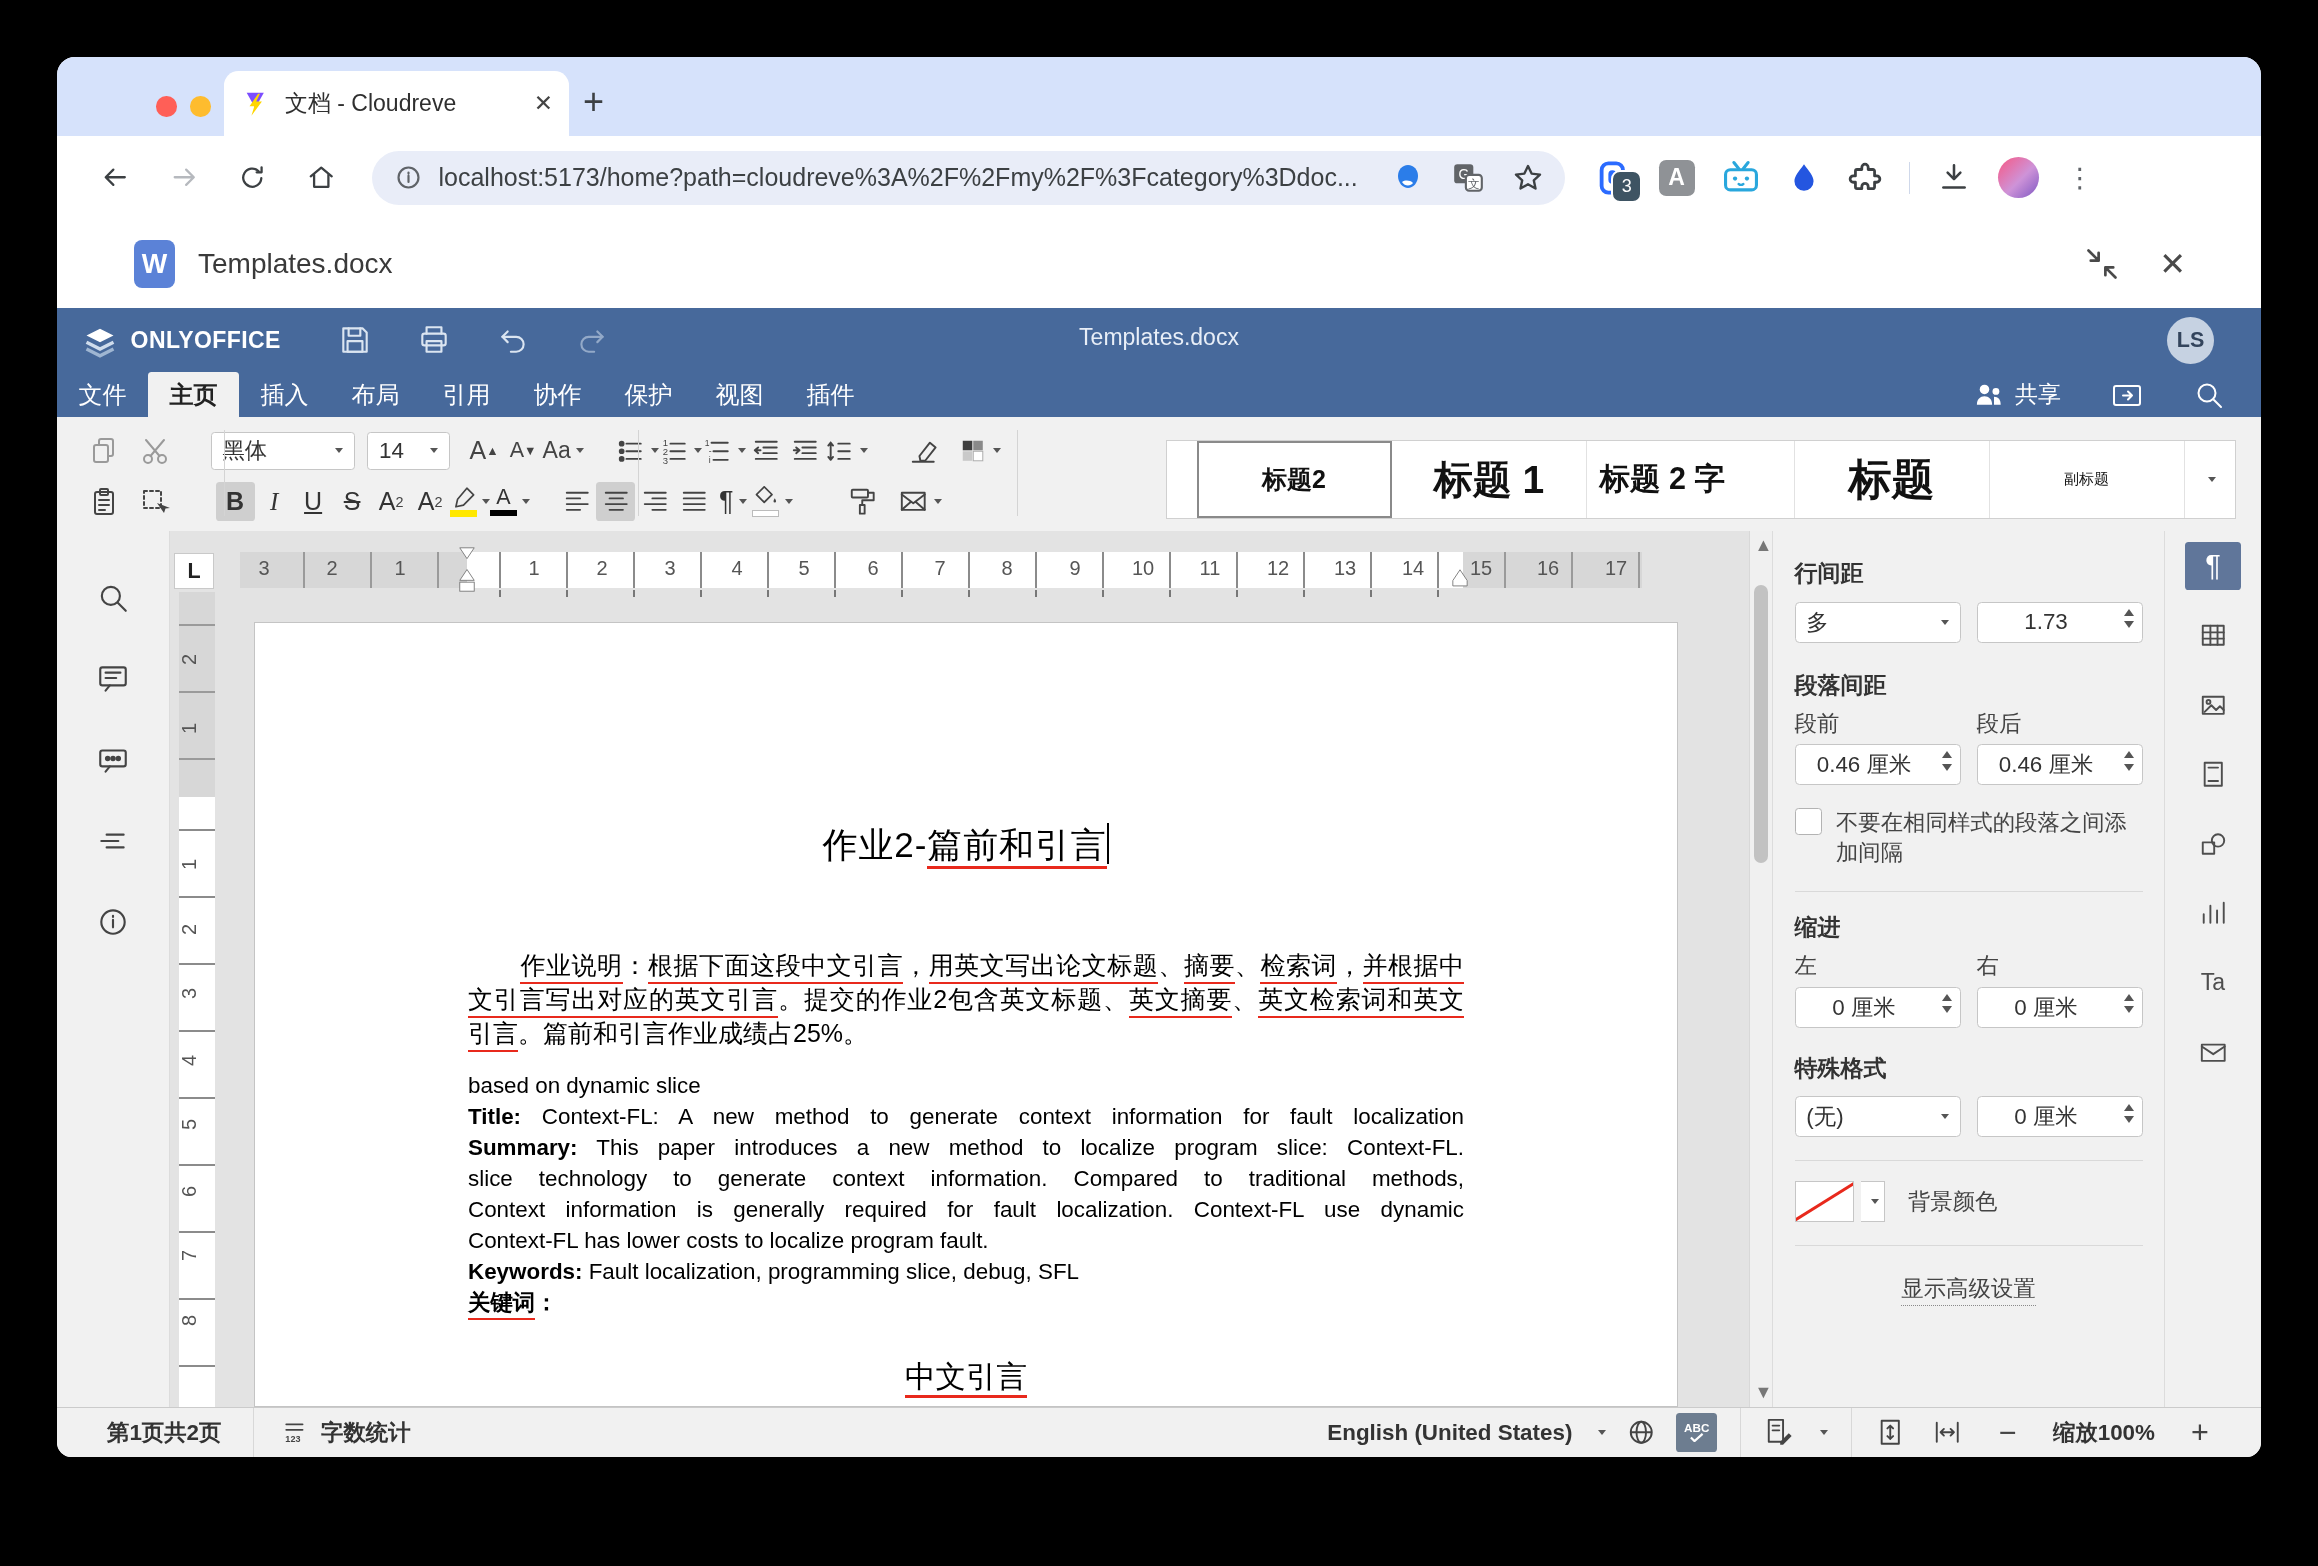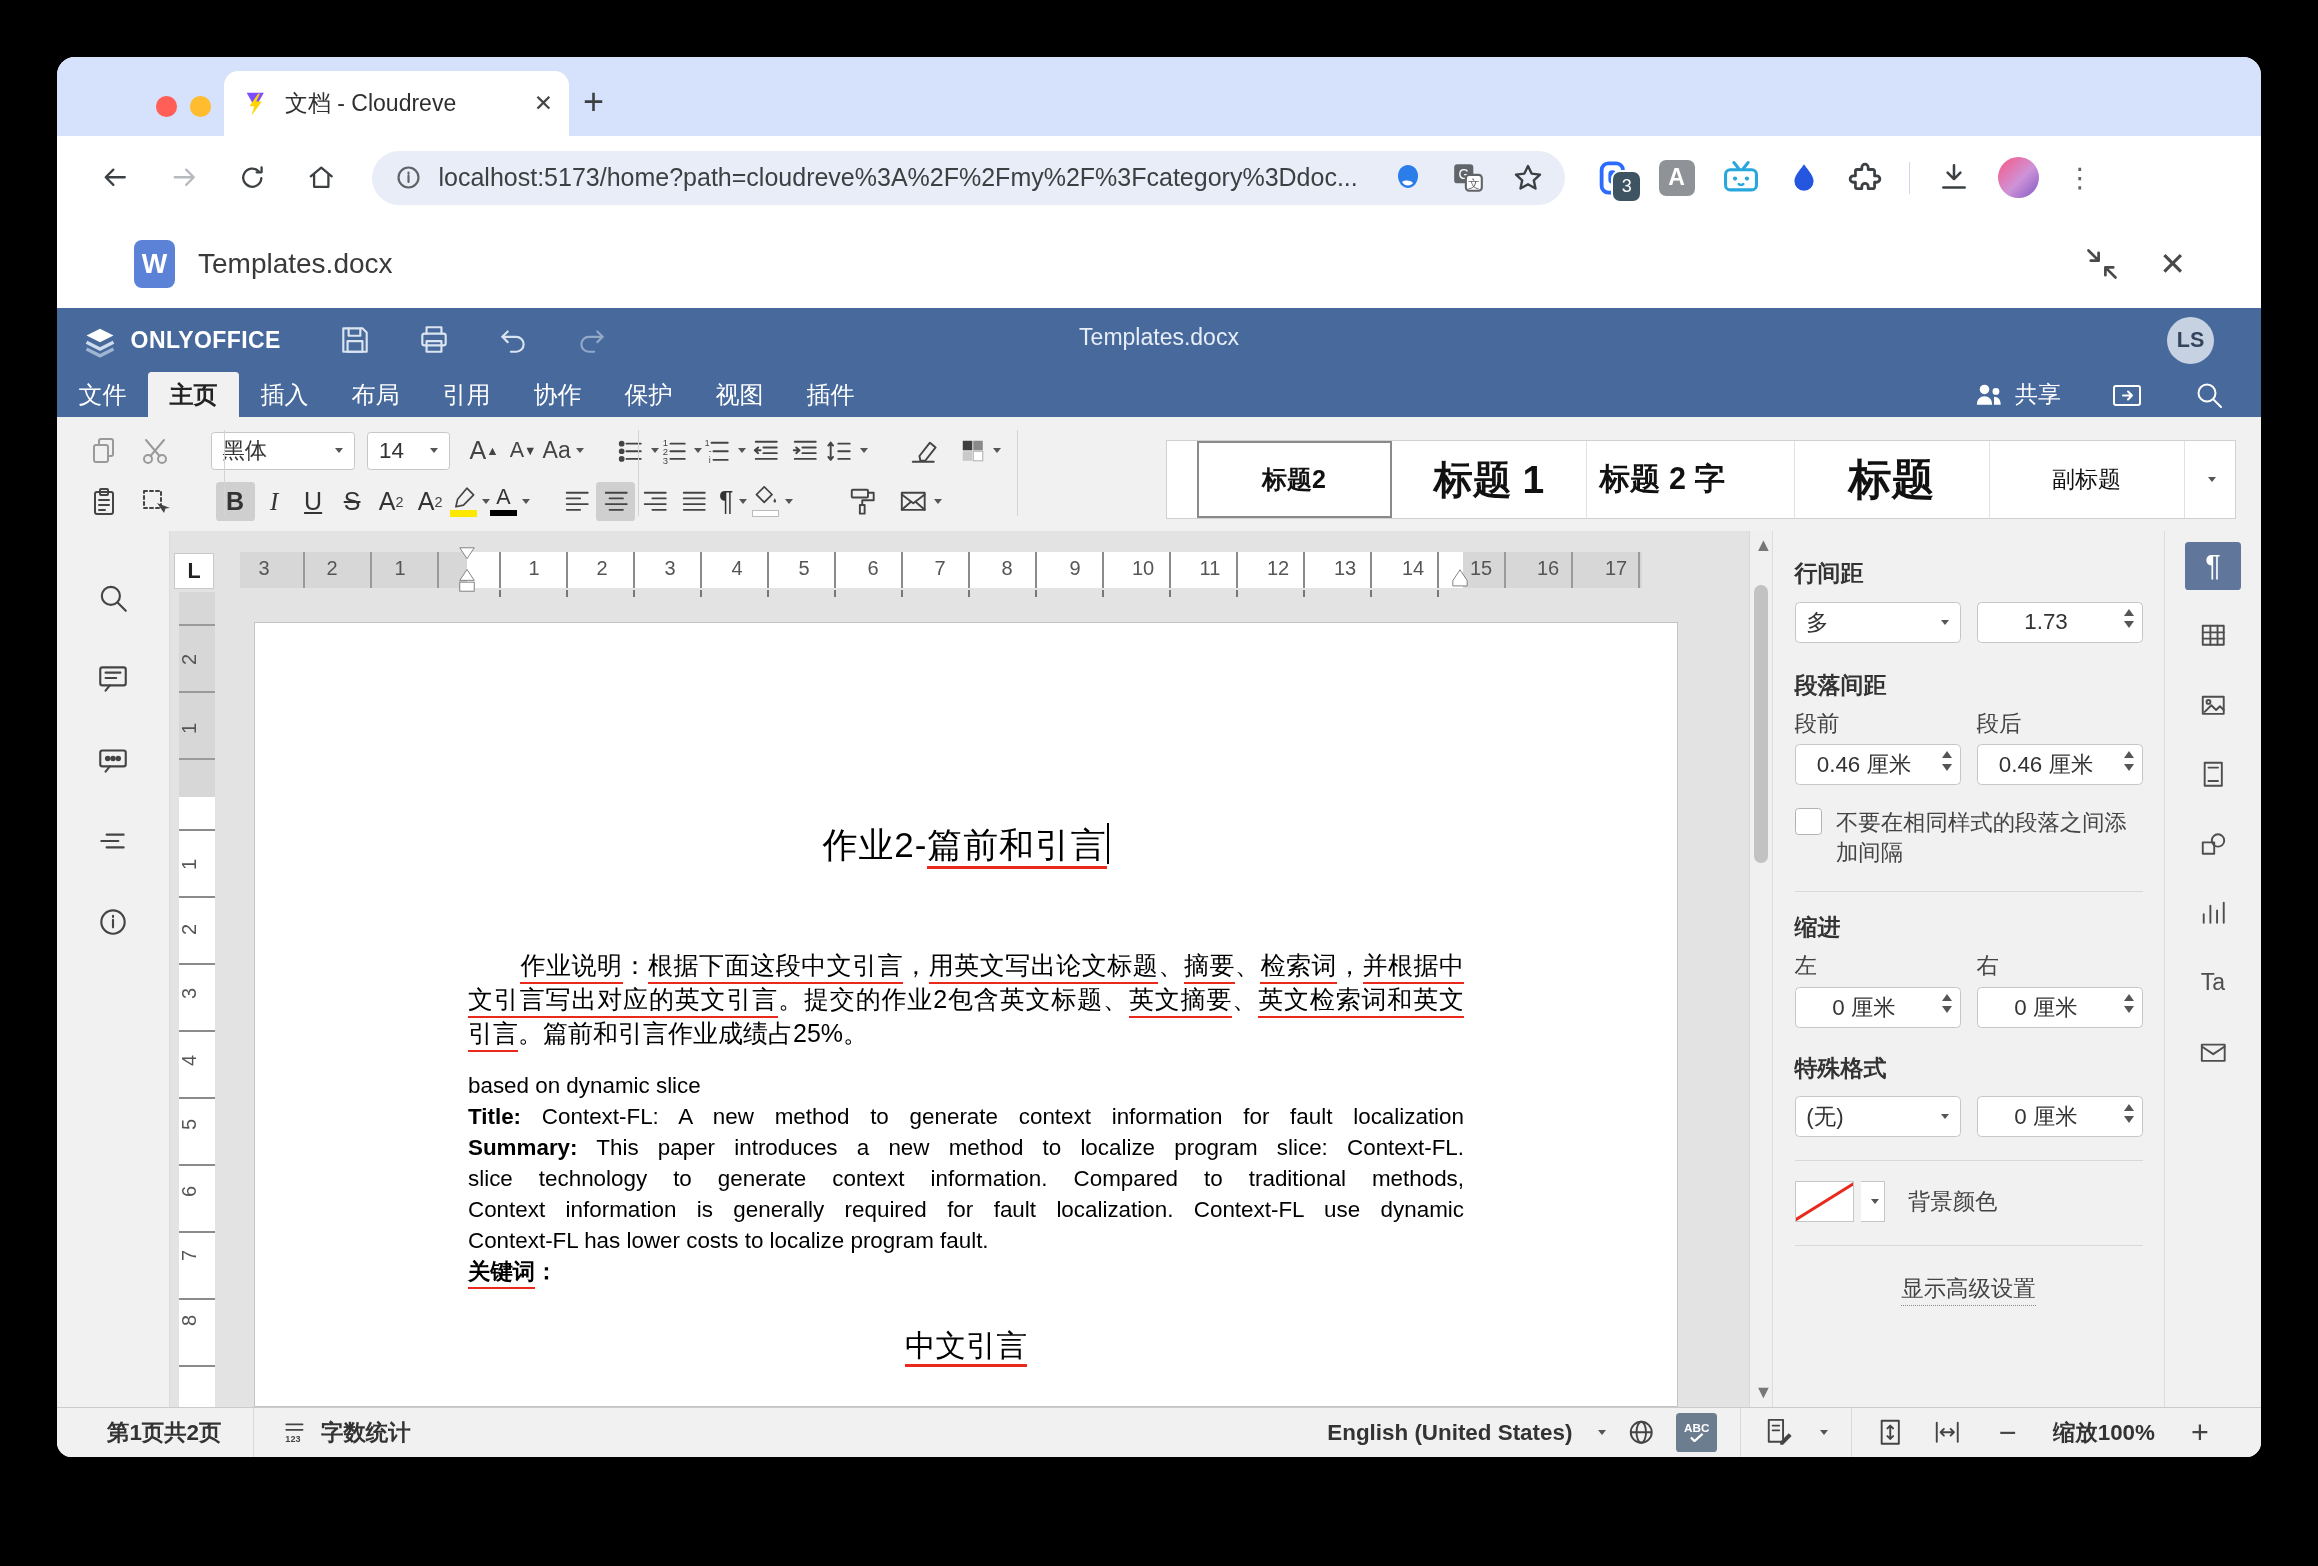--- a/index.html
+++ b/index.html
@@ -507,21 +507,21 @@
 
     <div class="rsep" style="left:167px"></div>
     <div class="rsep" style="left:581px"></div>
     <div class="rsep" style="left:960px"></div>
 
     <div class="stylegallery">
       <div class="stylecell sel" style="font-size:25px;font-weight:bold">标题2</div>
       <div class="stylecell" style="font-size:39px;font-weight:bold">标题 1</div>
       <div class="stylecell" style="font-size:30.5px;font-weight:bold;justify-content:flex-start;padding-left:12.6px">标题 2 字</div>
       <div class="stylecell" style="font-size:43px;font-weight:bold">标题</div>
-      <div class="stylecell" style="font-size:23px">副标题</div>
+      <div class="stylecell" style="font-size:15px">副标题</div>
       <div class="stylemore">
           <span class="caret"></span>
         </div>
     </div>
   </div>
 
   <div class="main">
 
     <div class="leftrail">
       <svg width="34" height="34" viewBox="0 0 32 32" class="rilight">
@@ -607,20 +607,21 @@
           <div class="cnline"><span class="sp">文引言写出对应的英文引言</span><span>。提交的作业2包含英文标题、</span><span class="sp">英文摘要</span><span>、</span><span class="sp">英文检索词和英文</span></div>
           <div class="cnline last"><span class="sp">引言</span><span>。篇前和引言作业成绩占25%。</span></div>
         </div>
         <div class="enblock">
           <div class="enline"><span>based on dynamic slice</span></div>
           <div class="enline j"><b>Title:</b><span> Context-FL: A new method to generate context information for fault localization</span></div>
           <div class="enline j"><b>Summary:</b><span> This paper introduces a new method to localize program slice: Context-FL.</span></div>
           <div class="enline j"><span>slice technology to generate context information. Compared to traditional methods,</span></div>
           <div class="enline j"><span>Context information is generally required for fault localization. Context-FL use dynamic</span></div>
           <div class="enline"><span>Context-FL has lower costs to localize program fault.</span></div>
+          <div class="enline"><b>Keywords:</b><span> Fault localization, programming slice, debug, SFL</span></div>
           <div class="enline"><b class="sp">关键词</b><b>：</b></div>
         </div>
         <div class="secheading"><span class="titlemark">中文引言</span></div>
       </div>
     </div>
 
     <div class="docscroll">
       <span class="scroll-arrow" style="top:3.6px">▲</span>
       <div class="thumb-v"></div>
       <span class="scroll-arrow" style="bottom:3.6px">▼</span>

